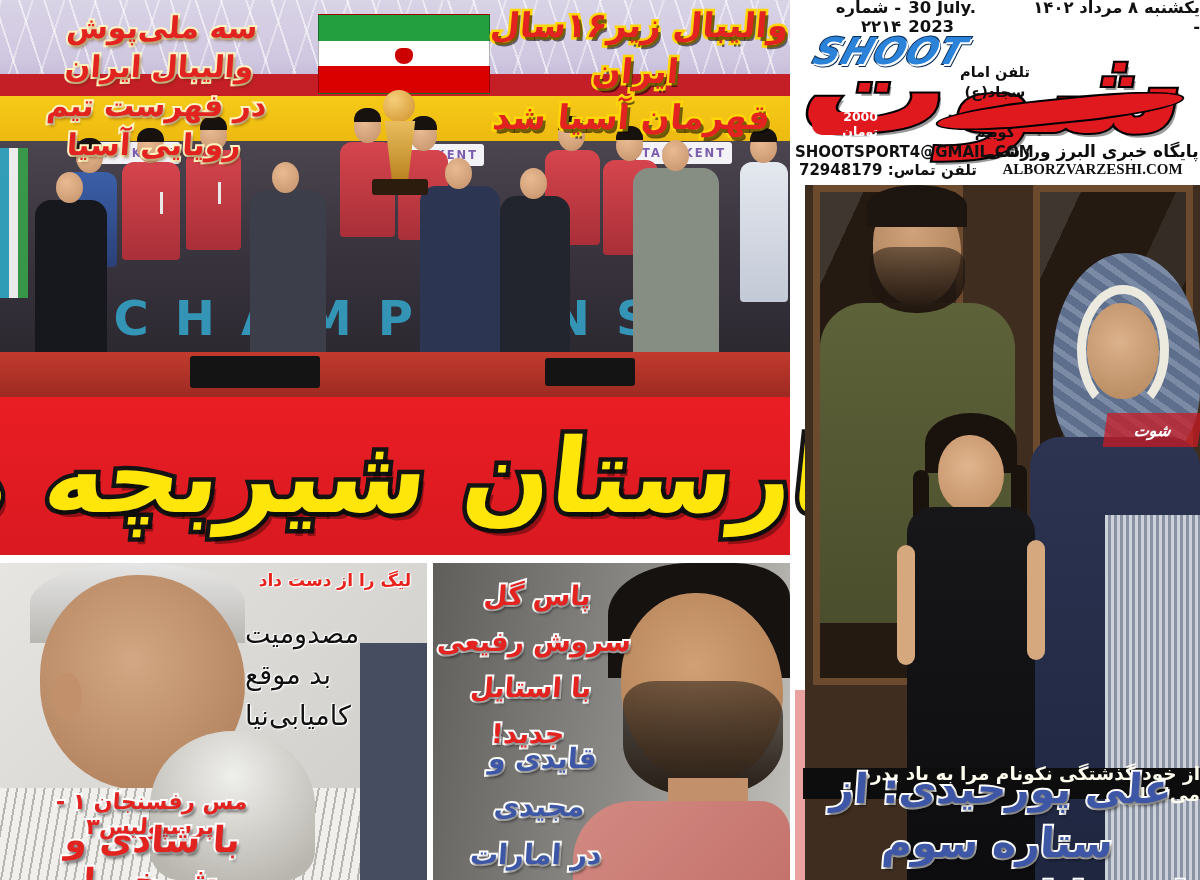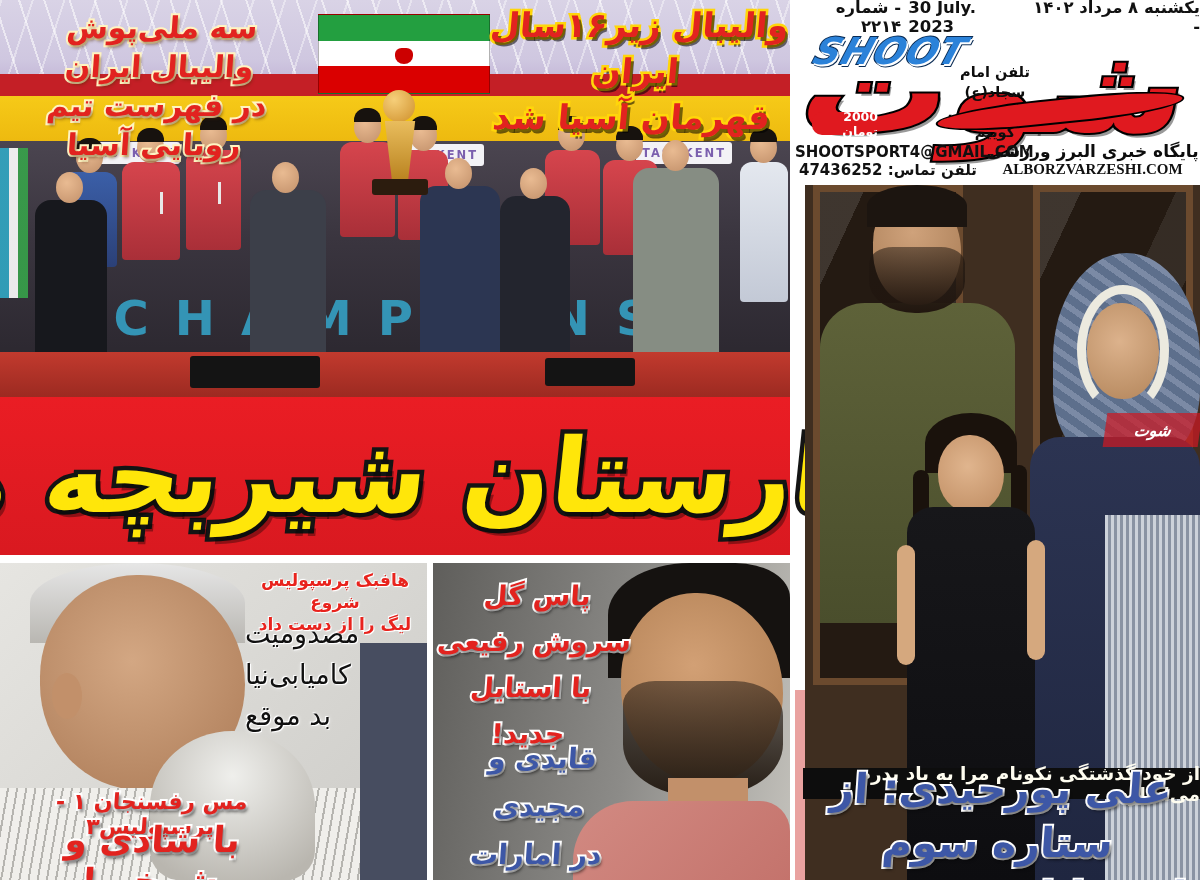--- a/index.html
+++ b/index.html
@@ -261,27 +261,26 @@
   </div>
 
   <div class="abs hug-photo">
     <div class="abs hug-hair"></div>
     <div class="abs hug-face"></div>
     <div class="abs hug-ear"></div>
     <div class="abs hug-jacket"></div>
     <div class="abs hug-backhead"></div>
     <div class="abs hug-sleeve"></div>
     <div class="abs hug-kicker">
-      <div>هافبک پرسپولیس شروع</div>
       <div>لیگ را از دست داد</div>
     </div>
     <div class="abs hug-headline">
       <div>مصدومیت</div>
+      <div>بد موقع</div>
       <div>کامیابی‌نیا</div>
-      <div>بد موقع</div>
     </div>
     <div class="abs hug-score o-wred">مس رفسنجان ۱ - پرسپولیس۳</div>
     <div class="abs hug-sub o-wred">با شادی و شوخی!</div>
   </div>
 
   <div class="abs player-photo">
     <div class="abs pl-hair"></div>
     <div class="abs pl-face"></div>
     <div class="abs pl-beard"></div>
     <div class="abs pl-neck"></div>
@@ -307,21 +306,21 @@
     <div class="abs logo-fa">شوت</div>
     <div class="abs condolence">
       <div>تلفن امام سجاد(ع)</div>
       <div>را تسلیت می گوییم</div>
     </div>
   </div>
   <div class="abs logo-swoosh"></div>
   <div class="abs logo-en">SHOOT</div>
   <div class="abs price-box ctr">2000 تومان</div>
   <div class="abs mast-email">SHOOTSPORT4@GMAIL.COM</div>
-  <div class="abs mast-phone">تلفن تماس: 47436252</div>
+  <div class="abs mast-phone">تلفن تماس: 72948179</div>
   <div class="abs mast-agency">پایگاه خبری البرز ورزشی</div>
   <div class="abs mast-site">ALBORZVARZESHI.COM</div>
 
   <div class="abs family-photo">
     <div class="door" style="left:8px;top:0;width:150px;height:500px;"></div>
     <div class="door" style="left:228px;top:0;width:160px;height:430px;"></div>
     <div class="abs fm-man-torso"></div>
     <div class="abs fm-man-head"></div>
     <div class="abs fm-man-hair"></div>
     <div class="abs fm-man-beard"></div>

